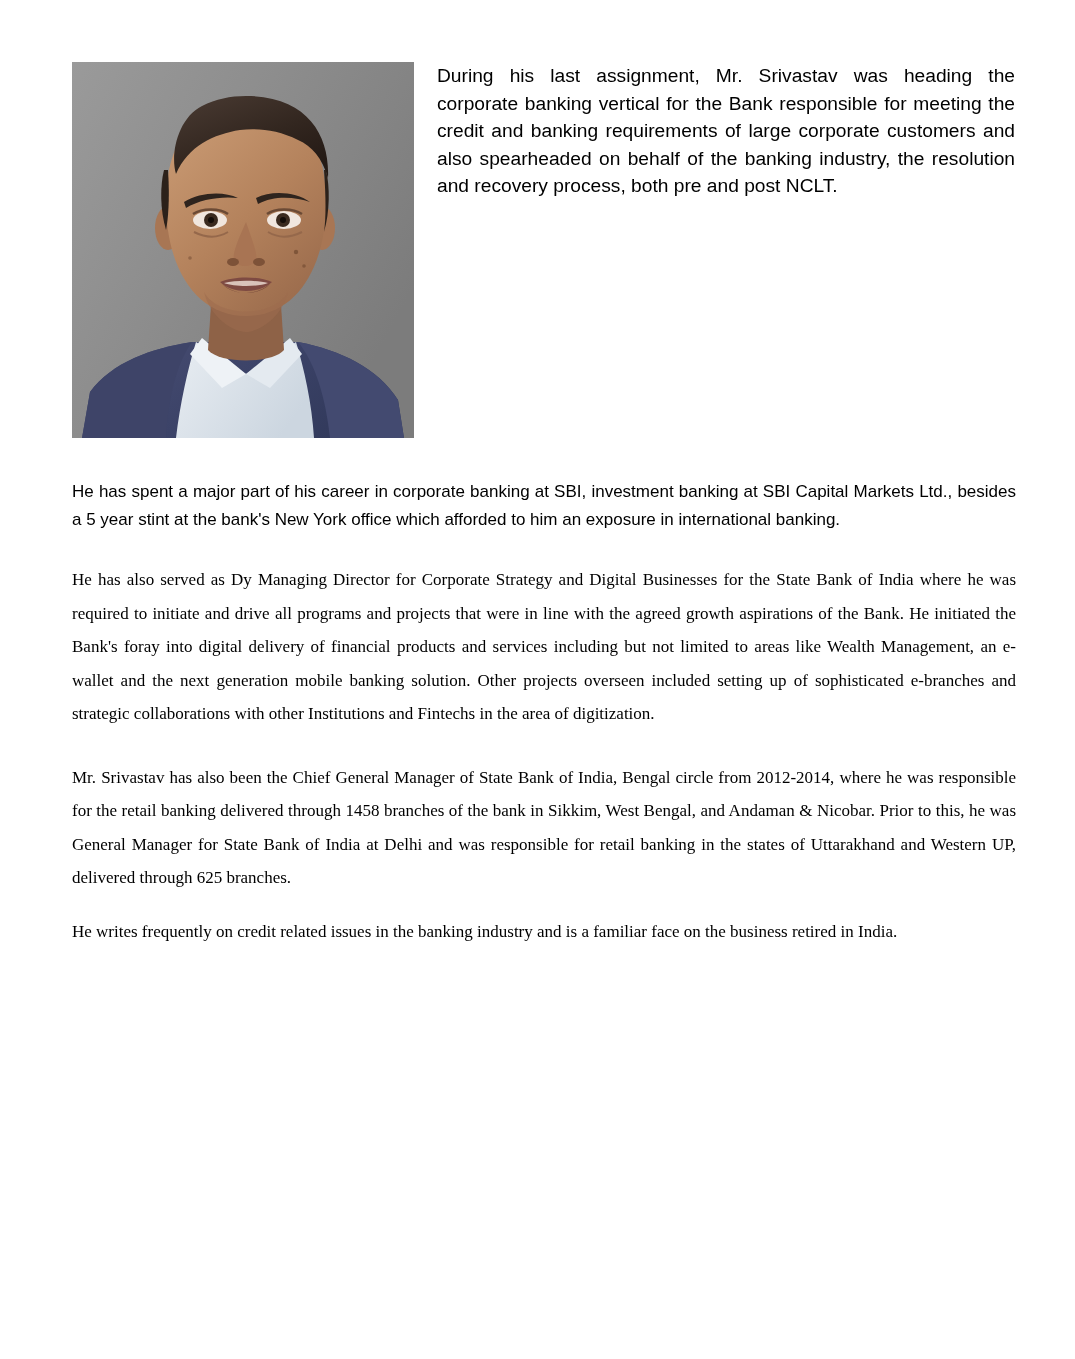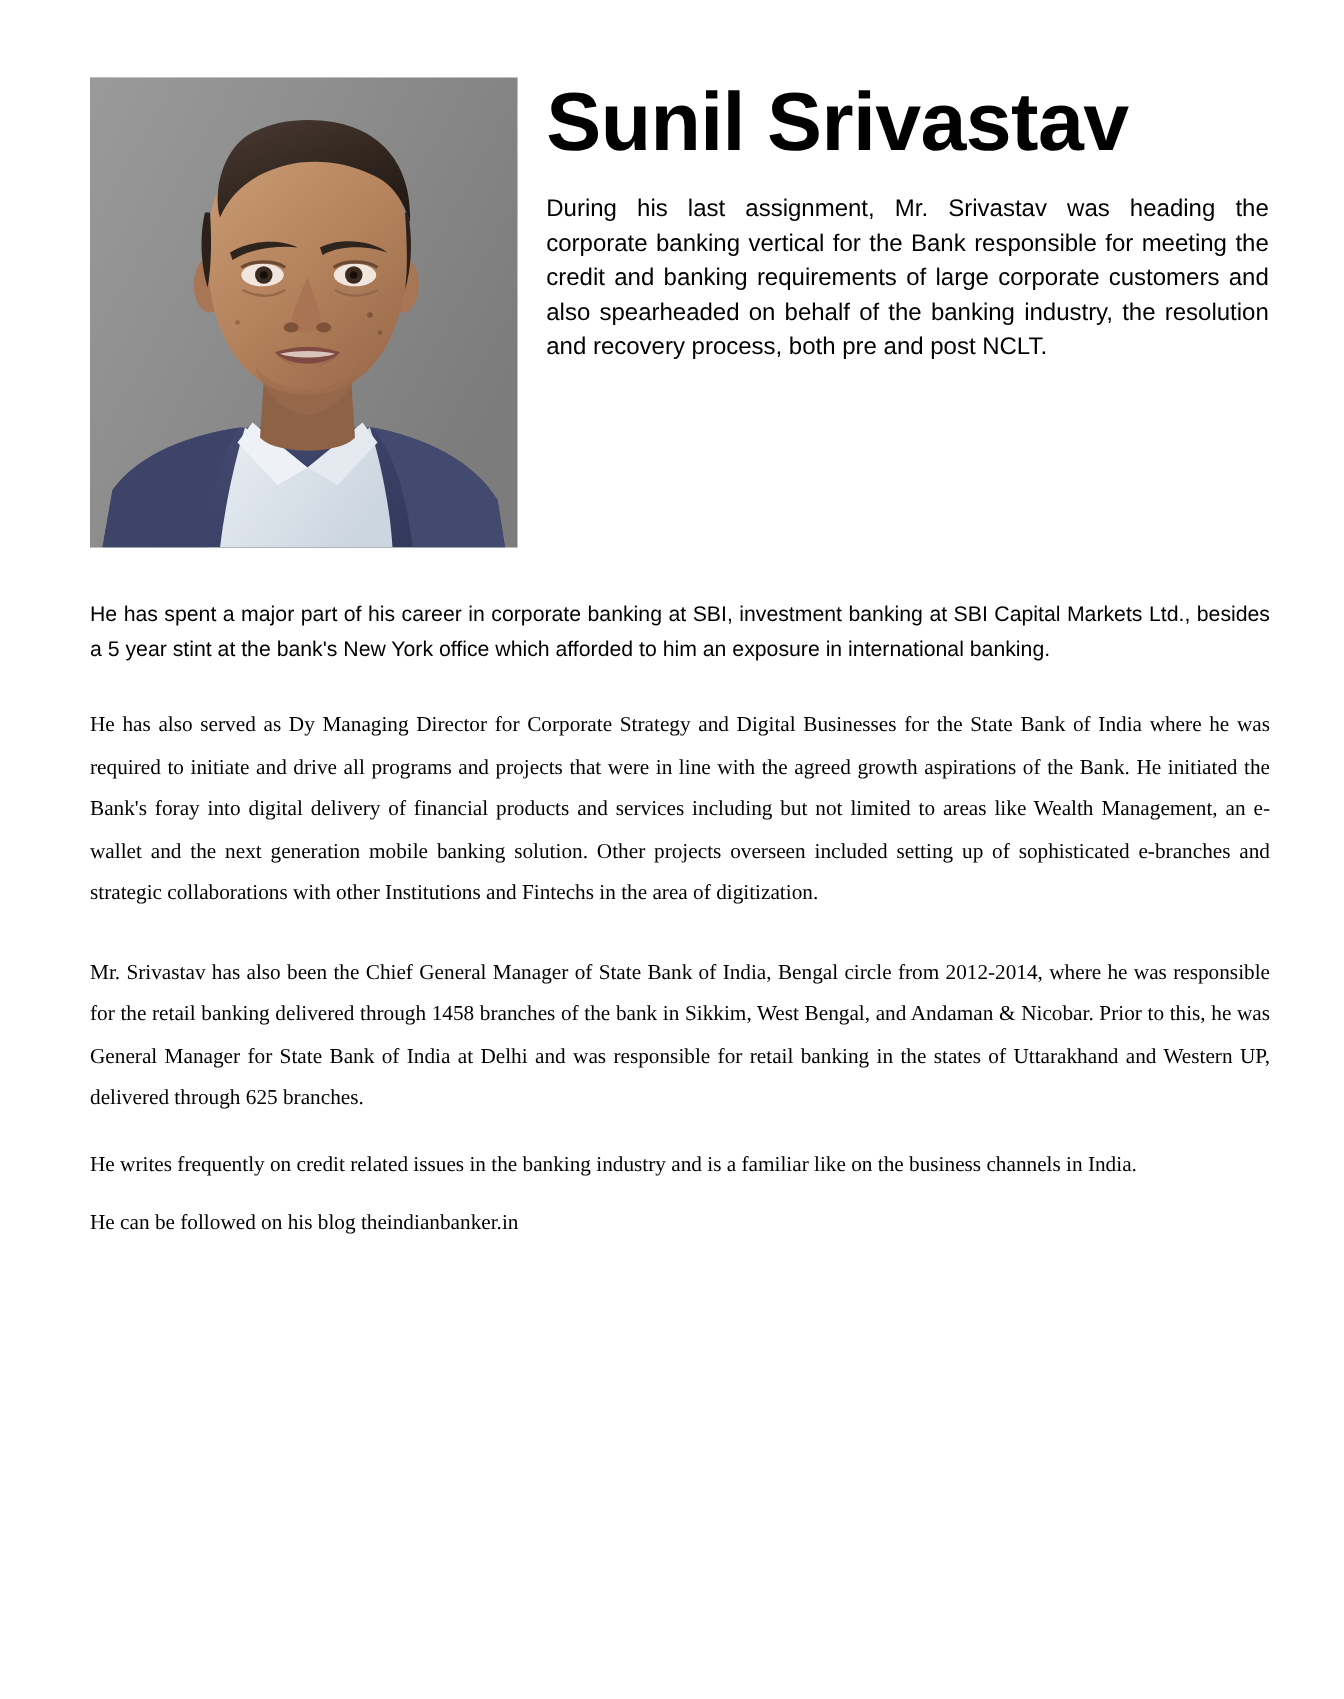--- a/index.html
+++ b/index.html
@@ -176,27 +176,25 @@
 
         <path d="M132 230 C146 256 202 256 216 230 C210 256 186 270 174 270 C162 270 138 256 132 230 Z" fill="#9c6c4e" opacity="0.55"></path>
 
         <circle cx="224" cy="190" r="2.2" fill="#6f482f" opacity="0.7"></circle>
         <circle cx="232" cy="204" r="1.8" fill="#6f482f" opacity="0.6"></circle>
         <circle cx="118" cy="196" r="1.8" fill="#6f482f" opacity="0.5"></circle>
       </svg>
     </div>
 
     <div class="header-text">
-      <h1 class="page-title">Sunil Srivastav</h1>
       <p class="para">During his last assignment, Mr. Srivastav was heading the corporate banking vertical for the Bank responsible for meeting the credit and banking requirements of large corporate customers and also spearheaded on behalf of the banking industry, the resolution and recovery process, both pre and post NCLT.</p>
     </div>
 
   </div>
 
   <div class="body-zone">
     <p class="para">He has spent a major part of his career in corporate banking at SBI, investment banking at SBI Capital Markets Ltd., besides a 5 year stint at the bank's New York office which afforded to him an exposure in international banking.</p>
     <p class="para loose">He has also served as Dy Managing Director for Corporate Strategy and Digital Businesses for the State Bank of India where he was required to initiate and drive all programs and projects that were in line with the agreed growth aspirations of the Bank. He initiated the Bank's foray into digital delivery of financial products and services including but not limited to areas like Wealth Management, an e-wallet and the next generation mobile banking solution. Other projects overseen included setting up of sophisticated e-branches and strategic collaborations with other Institutions and Fintechs in the area of digitization.</p>
     <p class="para loose">Mr. Srivastav has also been the Chief General Manager of State Bank of India, Bengal circle from 2012-2014, where he was responsible for the retail banking delivered through 1458 branches of the bank in Sikkim, West Bengal, and Andaman &amp; Nicobar. Prior to this, he was General Manager for State Bank of India at Delhi and was responsible for retail banking in the states of Uttarakhand and Western UP, delivered through 625 branches.</p>
-    <p class="para">He writes frequently on credit related issues in the banking industry and is a familiar like on the business channels in India.</p>
-    <p class="para">He can be followed on his blog theindianbanker.in</p>
+    <p class="para">He writes frequently on credit related issues in the banking industry and is a familiar face on the business retired in India.</p>
   </div>
 
 </div>
 
 </body></html>

